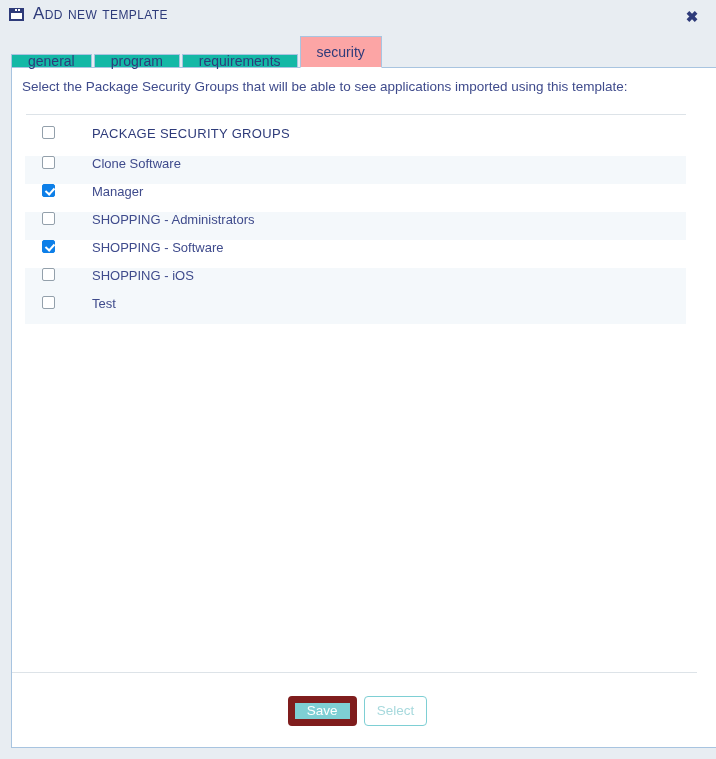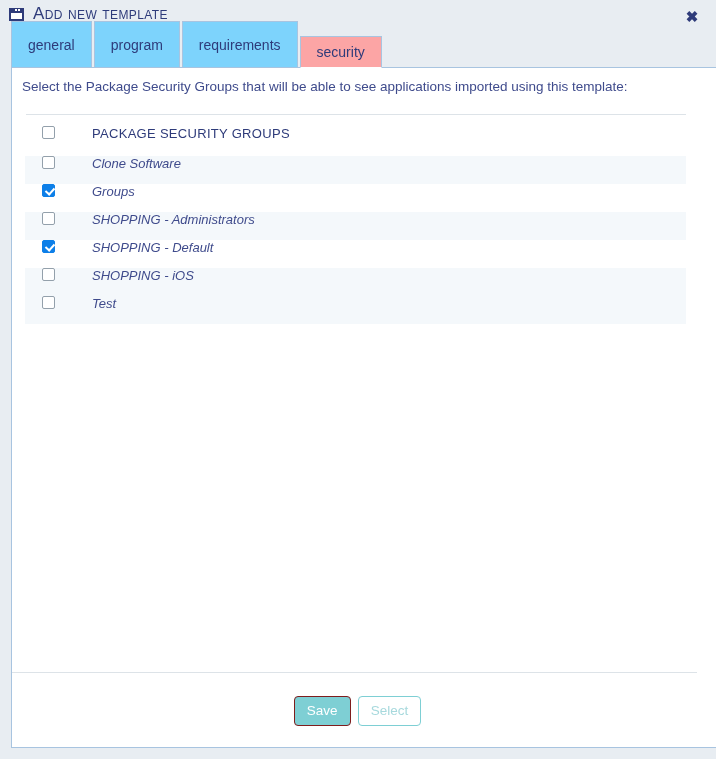--- a/index.html
+++ b/index.html
@@ -80,29 +80,29 @@
   .tabbar {
     position: absolute;
     left: 11px;
     top: 36px;
     height: 32px;
     display: flex;
     align-items: flex-end;
     z-index: 3;
   }
   .tab {
-    height: 47px;
+    height: 14px;
     box-sizing: border-box;
     padding: 0 16px;
     display: flex;
     align-items: center;
     justify-content: center;
     font-size: 14px;
     color: #2e3b7a;
-    background: #7dd3fc;
+    background: #14b8a6;
     border: 1px solid #a8c4e0;
     border-bottom: 1px solid #a8c4e0;
     margin-right: 2px;
     cursor: pointer;
     white-space: nowrap;
   }
   .tab.active {
     background: #fca5a5;
     border-bottom: 1px solid #ffffff;
     height: 32px;
@@ -187,21 +187,20 @@
     width: 4px;
     height: 7px;
     border: solid #ffffff;
     border-width: 0 2px 2px 0;
     transform: rotate(42deg);
   }
   .row-label {
     font-size: 13px;
     color: #3f4b8c;
     white-space: nowrap;
-    font-style: italic;
   }
   .header-label {
     font-size: 13px;
     color: #2e3b7a;
     letter-spacing: 0.3px;
     white-space: nowrap;
   }
 
   
   .divider-bottom {
@@ -232,21 +231,21 @@
     font-size: 13.5px;
     display: flex;
     align-items: center;
     justify-content: center;
     cursor: pointer;
     white-space: nowrap;
   }
   .btn-save {
     background: #7ecfd4;
     color: #ffffff;
-    border: 1px solid #7f1d1d;
+    border: 7px solid #7f1d1d;
     margin-left: 6px;
   }
   .btn-cancel {
     background: #ffffff;
     color: #a7d9dd;
     border: 1px solid #7ecfd4;
   }
 </style>
 </head>
 <body>
@@ -293,37 +292,37 @@
       <div class="cb-cell">
         <span class="cb"></span>
       </div>
       <div class="row-label">Clone Software</div>
     </div>
 
     <div class="row">
       <div class="cb-cell">
         <span class="cb checked"></span>
       </div>
-      <div class="row-label">Groups</div>
+      <div class="row-label">Manager</div>
     </div>
 
 
 
     <div class="row stripe">
       <div class="cb-cell">
         <span class="cb"></span>
       </div>
       <div class="row-label">SHOPPING - Administrators</div>
     </div>
 
     <div class="row">
       <div class="cb-cell">
         <span class="cb checked"></span>
       </div>
-      <div class="row-label">SHOPPING - Default</div>
+      <div class="row-label">SHOPPING - Software</div>
     </div>
 
     <div class="row stripe">
       <div class="cb-cell">
         <span class="cb"></span>
       </div>
       <div class="row-label">SHOPPING - iOS</div>
     </div>
 
 

